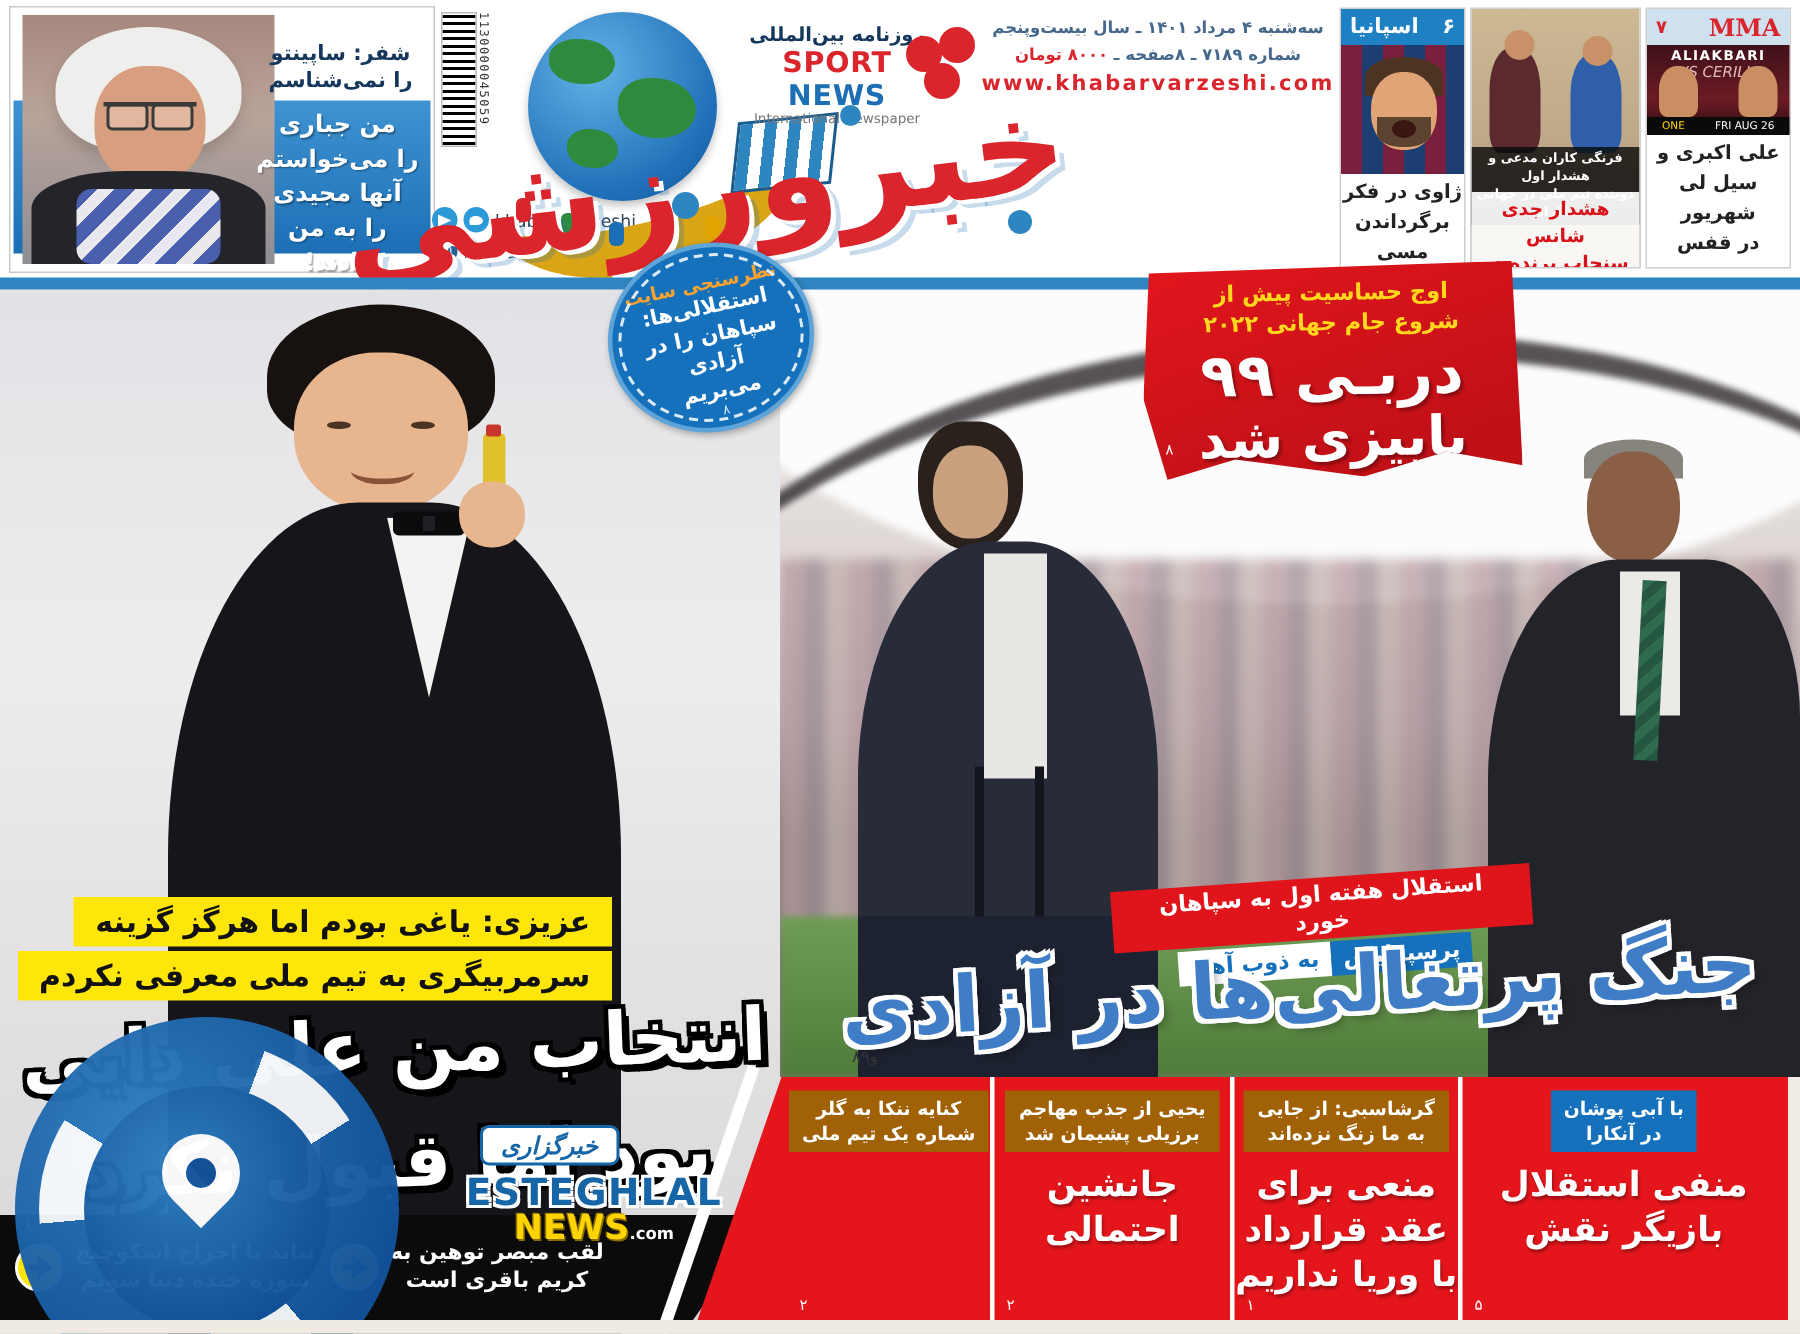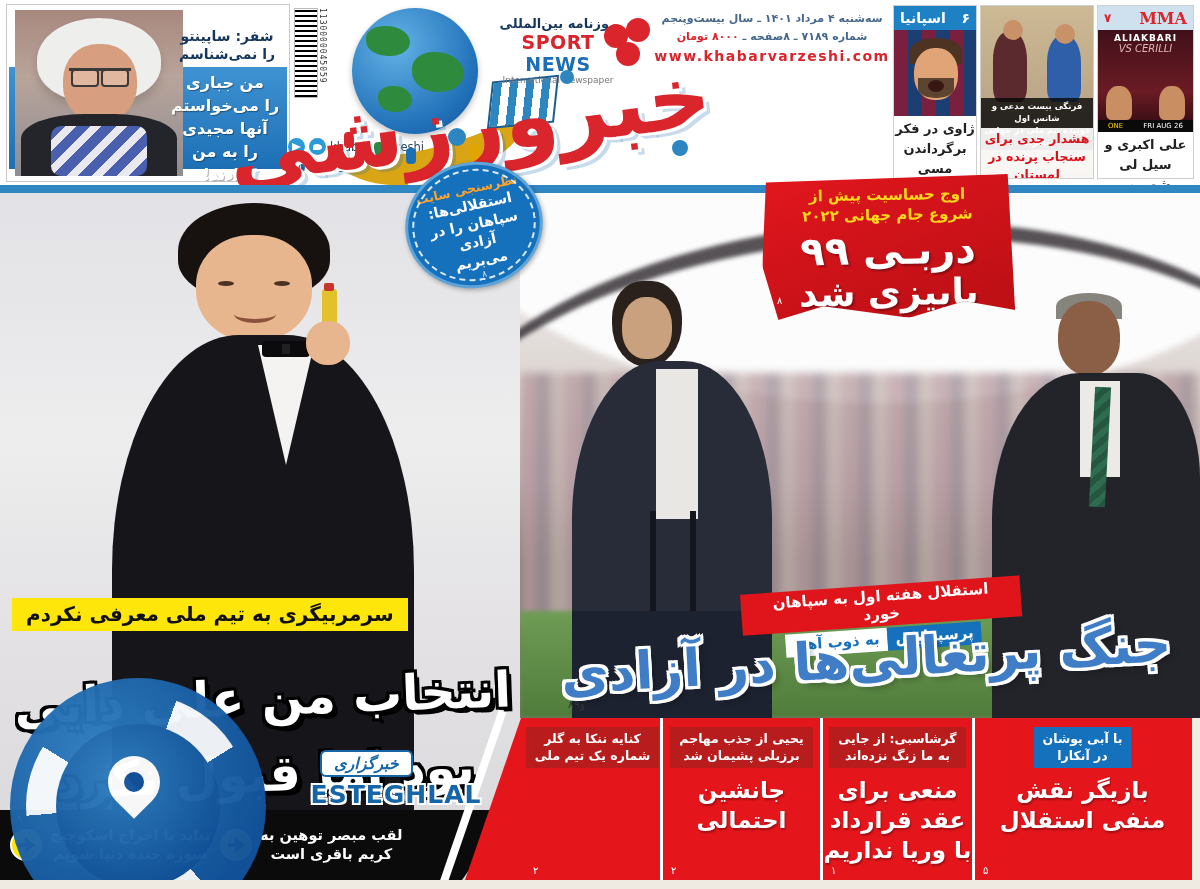--- a/index.html
+++ b/index.html
@@ -107,21 +107,21 @@
   .wr-overlay { position:absolute; left:0; right:0; top:92px; background:rgba(10,10,10,.82);
                 color:#fff; font-size:8.5px; font-weight:bold; text-align:center; direction:rtl; line-height:12px; padding:2px 1px; }
   .wr-alert { position:absolute; left:0; right:0; top:122px; background:rgba(255,255,255,.92);
               color:#d9121a; font-size:12.5px; font-weight:bold; text-align:center; direction:rtl; line-height:18px;
               padding:2px 0 3px; }
 
   .mma { left:1097px; width:97px; height:174px; }
   .mma .hbox-head { background:#cfe0ee; color:#d9252b; font-size:16px;
                     font-family:"DejaVu Serif", serif; }
   .mma-page { font-size:12px; font-family:"DejaVu Sans", sans-serif; }
-  .mma-poster { position:relative; height:102px; overflow:hidden;
+  .mma-poster { position:relative; height:60px; overflow:hidden;
                 background:linear-gradient(180deg,#401019,#6b1b24 60%,#2c0a10); color:#fff; text-align:center; }
   .mma-n1 { font-size:9px; font-weight:bold; letter-spacing:1px; padding-top:3px; }
   .mma-vs { font-size:10px; color:#e3b8b8;font-style:italic; }
   .fighter { position:absolute; bottom:12px; width:26px; height:34px; background:#c98f63; border-radius:45% 45% 20% 20%; }
   .mma-band { position:absolute; left:0; right:0; bottom:0; height:12px; background:#0a0a0a;
               color:#ffd400; font-size:7px; line-height:12px; display:flex; justify-content:space-around; }
   .mma-band .d { color:#fff; }
 
   
   .divider { position:absolute; left:0; top:185px; width:1200px; height:8px; background:#2f86c3; z-index:2; }
@@ -226,21 +226,21 @@
   .poll-line { color:#fff; font-weight:bold; font-size:14px; line-height:18.5px; }
   .poll-page { color:#cfe4f5; font-size:9px; }
 
   
   .red-panel { position:absolute; left:455px; top:718px; width:737px; height:162px; background:#e4161c; z-index:3;
                clip-path:polygon(66px 0,100% 0,100% 100%,10px 100%); }
   .cols { position:absolute; left:70px; top:0; right:2px; bottom:0; display:flex; direction:ltr; }
   .col { position:relative; direction:rtl; text-align:center; padding-top:9px; }
   .col + .col { border-left:3px solid #fff; }
   .col1 { flex:0 0 135px; } .col2 { flex:0 0 160px; } .col3 { flex:0 0 152px; } .col4 { flex:1; }
-  .col-kicker { display:inline-block; background:#b91c1c; color:#fff; font-weight:bold; font-size:12.5px;
+  .col-kicker { display:inline-block; background:#a16207; color:#fff; font-weight:bold; font-size:12.5px;
                 line-height:17px; padding:3px 9px 4px; }
   .col-kicker.blue { background:#1571bb; }
   .col-headline { margin-top:7px; color:#fff; font-weight:bold; font-size:23px; line-height:30px;
                   text-shadow:1px 2px 2px rgba(0,0,0,.3); }
   .col-page { position:absolute; left:8px; bottom:4px; color:#fff; font-size:10px; }
   .slash { position:absolute; left:468px; top:706px; width:8px; height:188px; background:#fff;
            transform:rotate(19deg); z-index:5; }
 
   
   .wm { position:absolute; left:0; top:670px; width:360px; height:219px; z-index:7; }
@@ -373,25 +373,25 @@
         <div>به نوکمپ</div>
       </div>
     </div>
 
     <div class="hbox wrestle">
       <div class="wr" style="left:12px;top:26px;width:34px;height:70px;background:#5a2a2f;"></div>
       <div class="wr" style="left:22px;top:14px;width:20px;height:20px;background:#c99168;border-radius:50%;"></div>
       <div class="wr" style="left:66px;top:30px;width:34px;height:66px;background:#2f5fa8;"></div>
       <div class="wr" style="left:74px;top:18px;width:20px;height:20px;background:#c99168;border-radius:50%;"></div>
       <div class="wr-overlay">
-        <div>فرنگی بیست مدعی و شانس اول</div>
+        <div>فرنگی کاران مدعی و هشدار اول</div>
         <div>دوبنده تیم ملی در جهانی بلگراد</div>
       </div>
       <div class="wr-alert">
-        <div>هشدار جدی برای</div>
+        <div>هشدار جدی شانس</div>
         <div>سنجاب پرنده در لهستان</div>
       </div>
     </div>
 
     <div class="hbox mma">
       <div class="hbox-head">
         <span class="mma-page">۷</span>
         <span>MMA</span>
       </div>
       <div class="mma-poster">
@@ -422,20 +422,21 @@
       <span class="az-smile"></span>
     </div>
     <div class="az-body">
       <div class="az-shirt"></div>
       <div class="az-bow"></div>
     </div>
     <div class="az-obj"></div>
     <div class="az-hand"></div>
 
     <div class="yellow-kicker">
+      <div class="yk-line">عزیزی: یاغی بودم اما هرگز گزینه</div>
       <div class="yk-line">سرمربیگری به تیم ملی معرفی نکردم</div>
     </div>
 
     <div class="left-headline">
       <div>انتخاب من علی دایی</div>
       <div>بود اما قبول نکرد</div>
     </div>
     <div class="left-pageref">۸</div>
 
     <div class="teaser">
@@ -540,33 +541,36 @@
         </div>
         <div class="col-page">۱</div>
       </div>
 
       <div class="col col4">
         <div class="col-kicker blue">
           <div>با آبی پوشان</div>
           <div>در آنکارا</div>
         </div>
         <div class="col-headline">
+          <div>منفی استقلال</div>
           <div>بازیگر نقش</div>
-          <div>منفی استقلال</div>
         </div>
         <div class="col-page">۵</div>
       </div>
 
     </div>
   </div>
   <div class="slash"></div>
 
   <div class="wm">
     <div class="wm-circle">
       <div class="wm-swirl"></div>
       <div class="wm-pin"></div>
     </div>
     <div class="wm-agency">خبرگزاری</div>
     <div class="wm-name">ESTEGHLAL</div>
+    <div class="wm-news">
+      <span class="n">NEWS</span><span class="c">.com</span>
+    </div>
   </div>
 
   <div class="footer-margin"></div>
 </div>
 
 </body></html>

